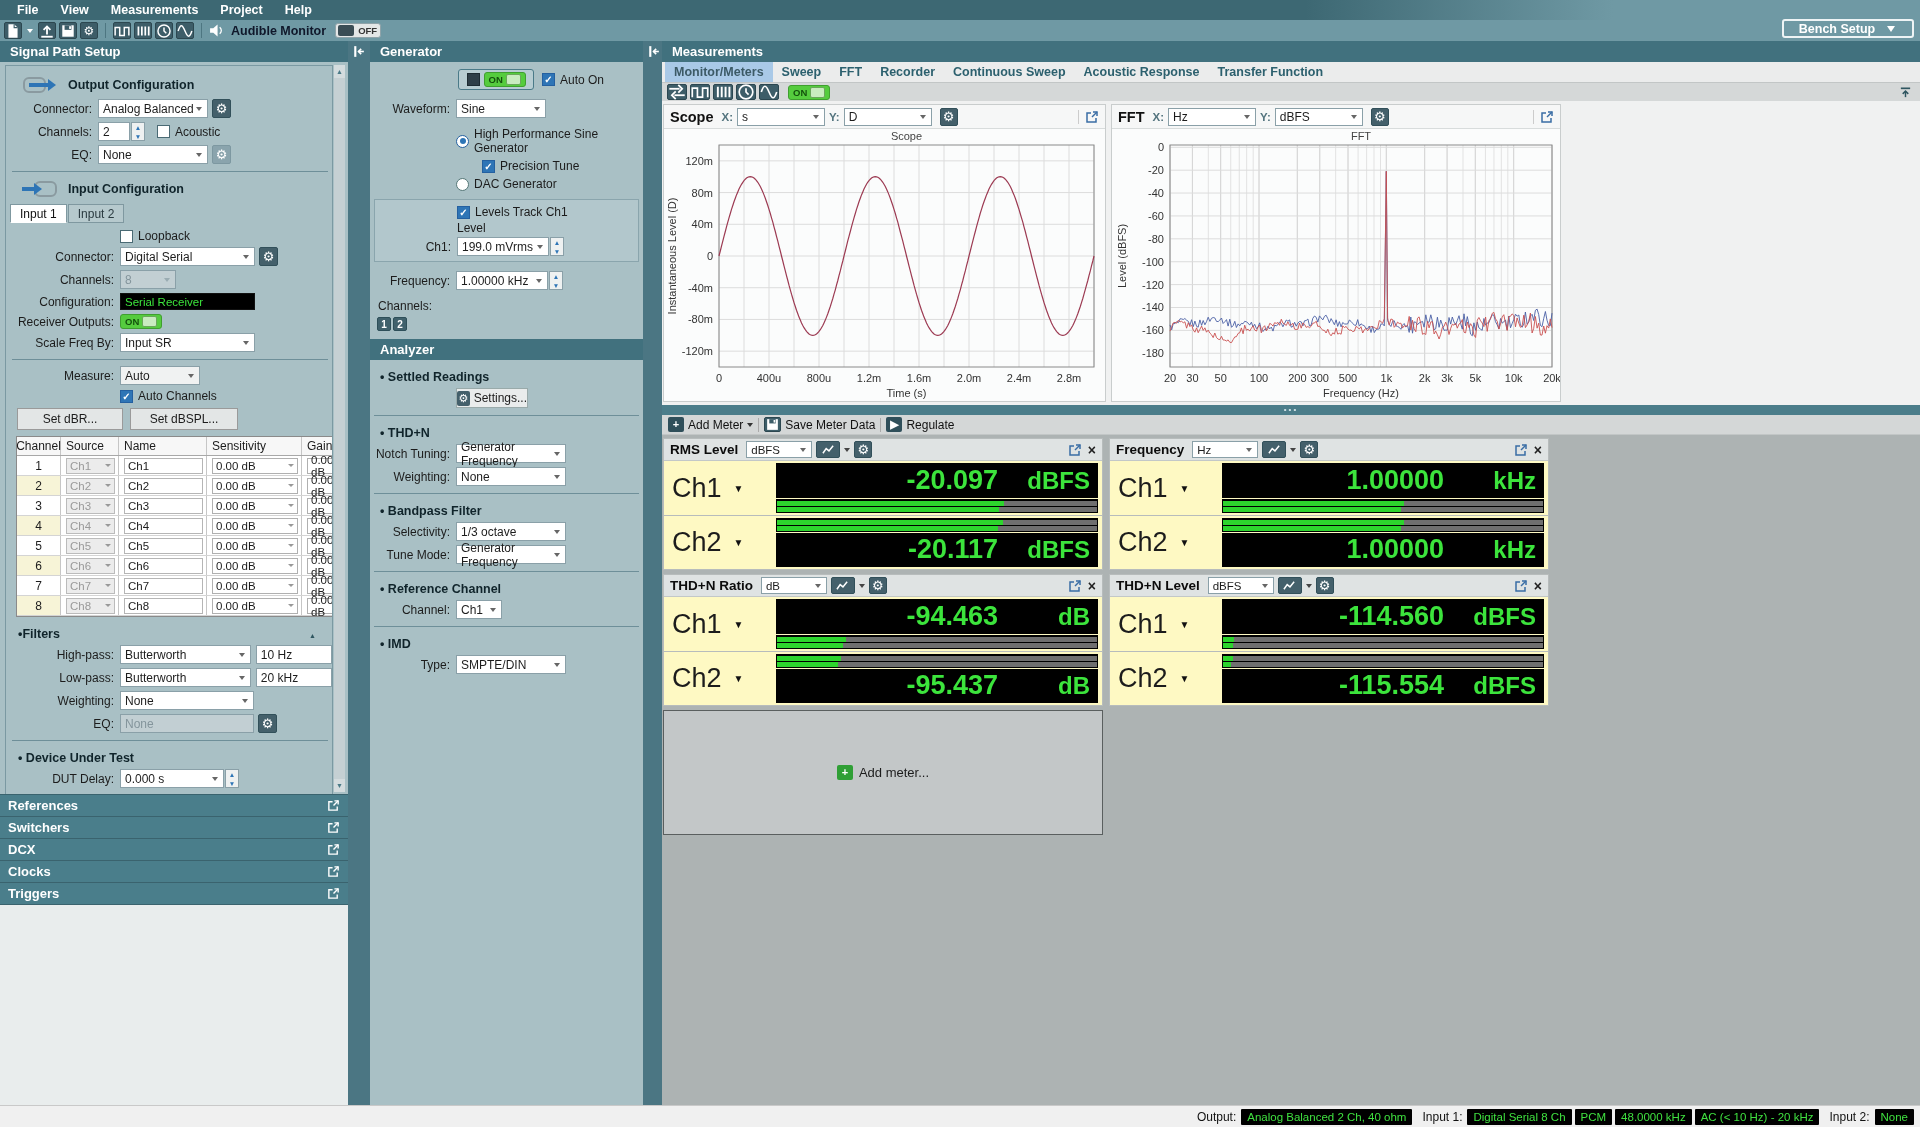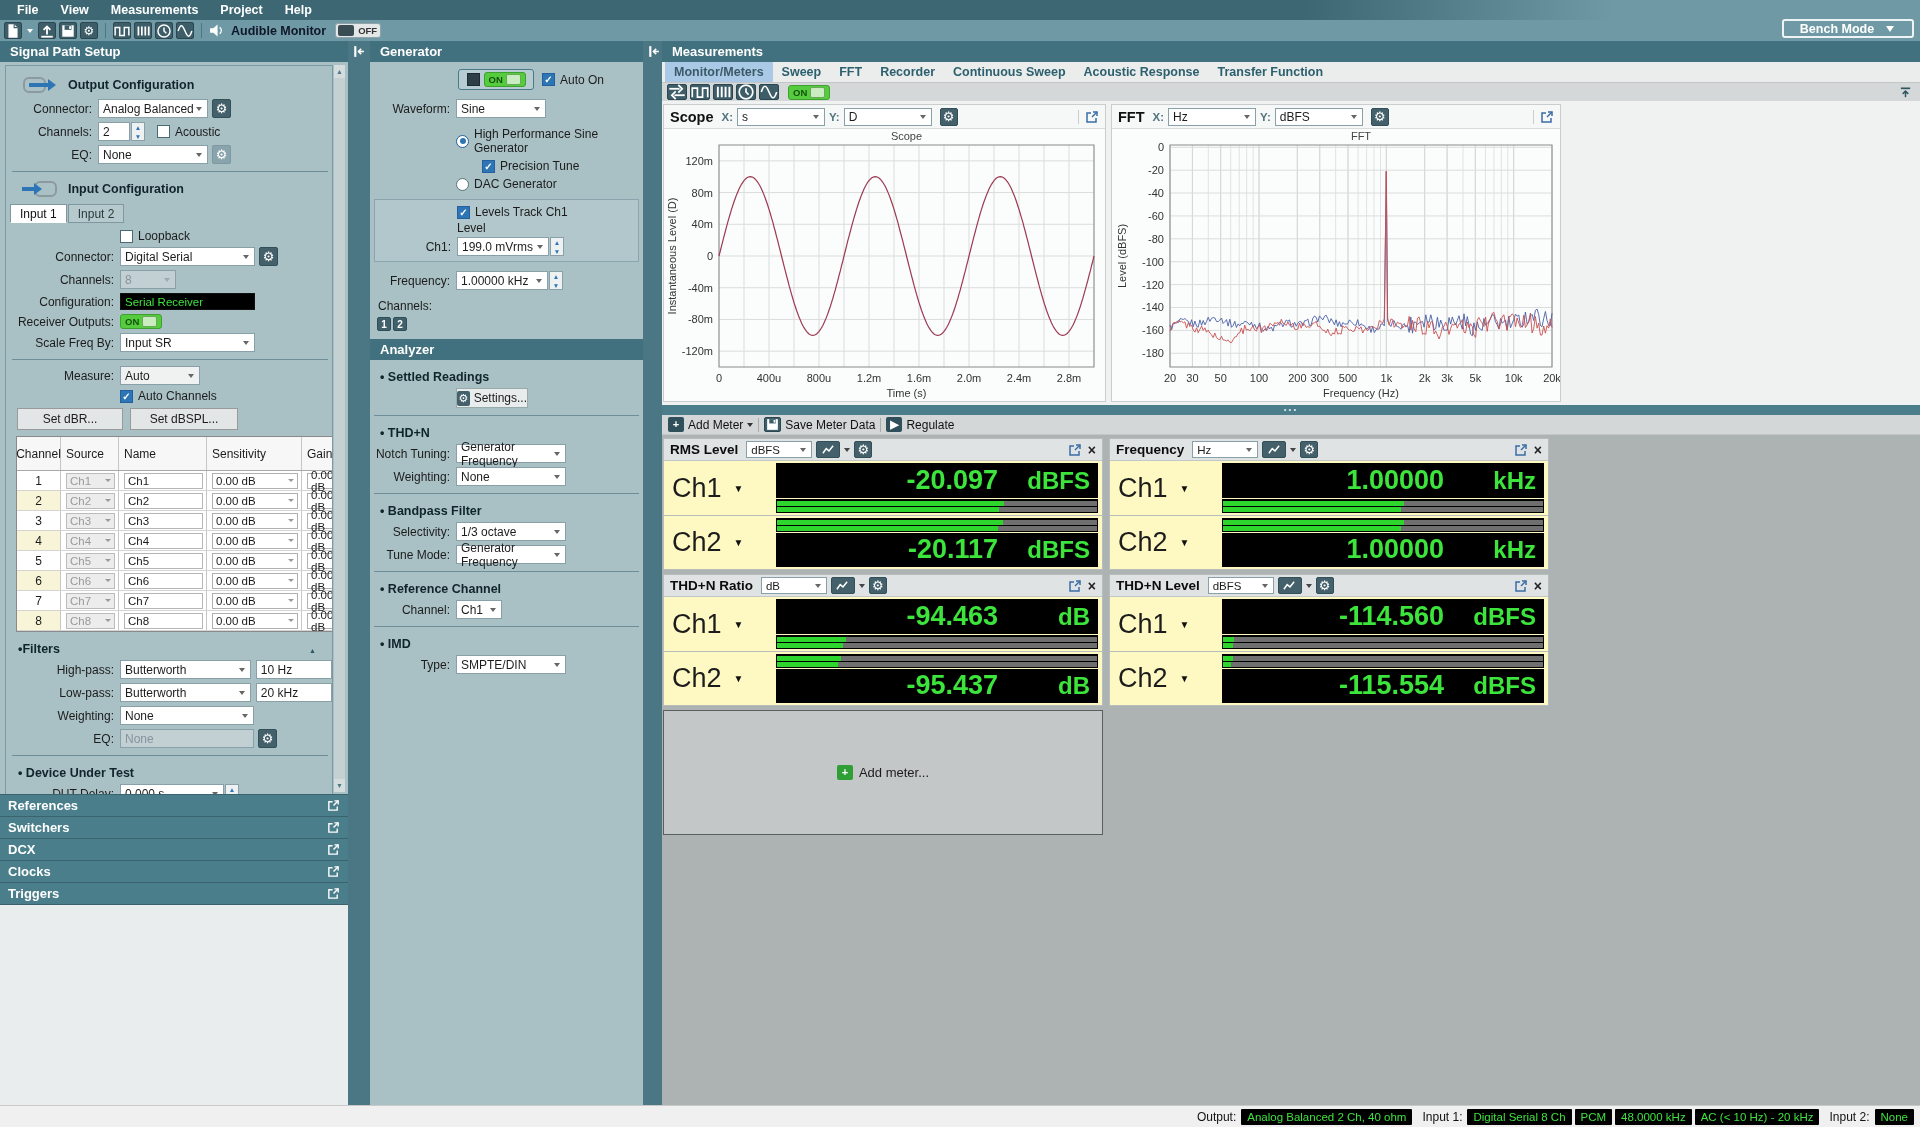--- a/index.html
+++ b/index.html
@@ -57,21 +57,21 @@
   .itab{height:19px;padding:0 9px;font-size:12px;display:flex;align-items:center;border:1px solid #7f98a0;background:#b6c9cd;color:#2a3a40;margin-right:1px;}
   .itab.sel{background:#fff;border-bottom-color:#fff;color:#111;}
   .blackfield{width:110px;height:17px;background:#000;color:#3ce43c;font-size:11.5px;display:flex;align-items:center;padding-left:4px;border:1px solid #111;}
   .pill-on{width:42px;height:15px;background:#55cc3e;border:1px solid #3f9f2f;border-radius:3px;display:flex;align-items:center;}
   .pill-on .txt{font-size:9.5px;font-weight:bold;color:#14510d;margin-left:4px;}
   .pill-on .knob{width:15px;height:11px;background:#c9ecc0;border:1px solid #69a85a;border-radius:2px;margin-left:3px;}
   .pushbtn{height:22px;background:#e3e6e6;border:1px solid #9a9a9a;font-size:12px;display:flex;align-items:center;justify-content:center;color:#1c1c1c;}
   
   #chan-table{margin:6px 0 0 8px;border:1px solid #8a8a8a;width:331px;background:#e9e9e9;border-right:none;}
   #chan-table .trow{display:flex;height:20px;border-bottom:1px solid #d4d4d4;align-items:stretch;}
-  #chan-table .trow.head{height:34px;background:#0ea5e9;border-bottom:1px solid #a8a8a8;font-size:12px;}
+  #chan-table .trow.head{height:19px;background:#0ea5e9;border-bottom:1px solid #a8a8a8;font-size:12px;}
   #chan-table .tc{border-right:1px solid #c6c6c6;display:flex;align-items:center;padding-left:5px;flex:none;background:#fff;}
   #chan-table .head .tc{background:#f7f7f7;}
   #chan-table .c0{width:44px;justify-content:center;padding-left:0;}
   #chan-table .c0.alt{background:#f7f4d7;}
   #chan-table .c1{width:58px;}
   #chan-table .c2{width:88px;}
   #chan-table .c3{width:95px;}
   #chan-table .c4{width:46px;border-right:none;}
   .mini-dd{height:16px;border:1px solid #bbb;background:#ececec;color:#9a9a9a;font-size:11.5px;display:flex;align-items:center;padding-left:3px;flex:1;margin-right:3px;}
   .mini-dd.wht{background:#fff;color:#1c1c1c;border-color:#b0b0b0;}
@@ -233,21 +233,21 @@
           <path d="M10 4c2 1.8 2 4.2 0 6" fill="none" stroke="#fff" stroke-width="1.2"></path>
         </svg>
       </span>
     <span id="audible-label">Audible Monitor</span>
     <span class="pill-off">
       <span class="knob"></span>
       <span class="txt">OFF</span>
     </span>
   </div>
   <div id="bench-btn">
-    <span>Bench Mode</span>
+    <span>Bench Setup</span>
     <span class="tcaret"></span>
   </div>
 
   <div id="main">
 
     <div id="left-col">
       <div class="panel-hdr">
           <span>Signal Path Setup</span>
         </div>
       <div id="sp-body">

